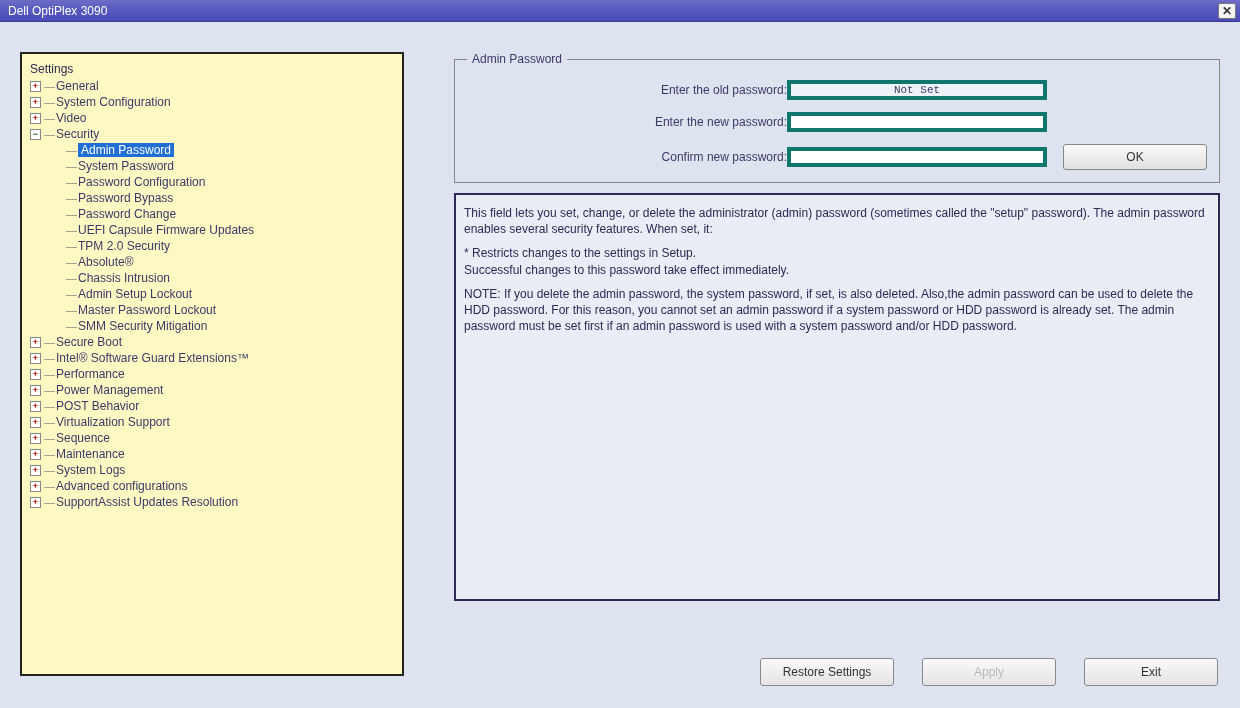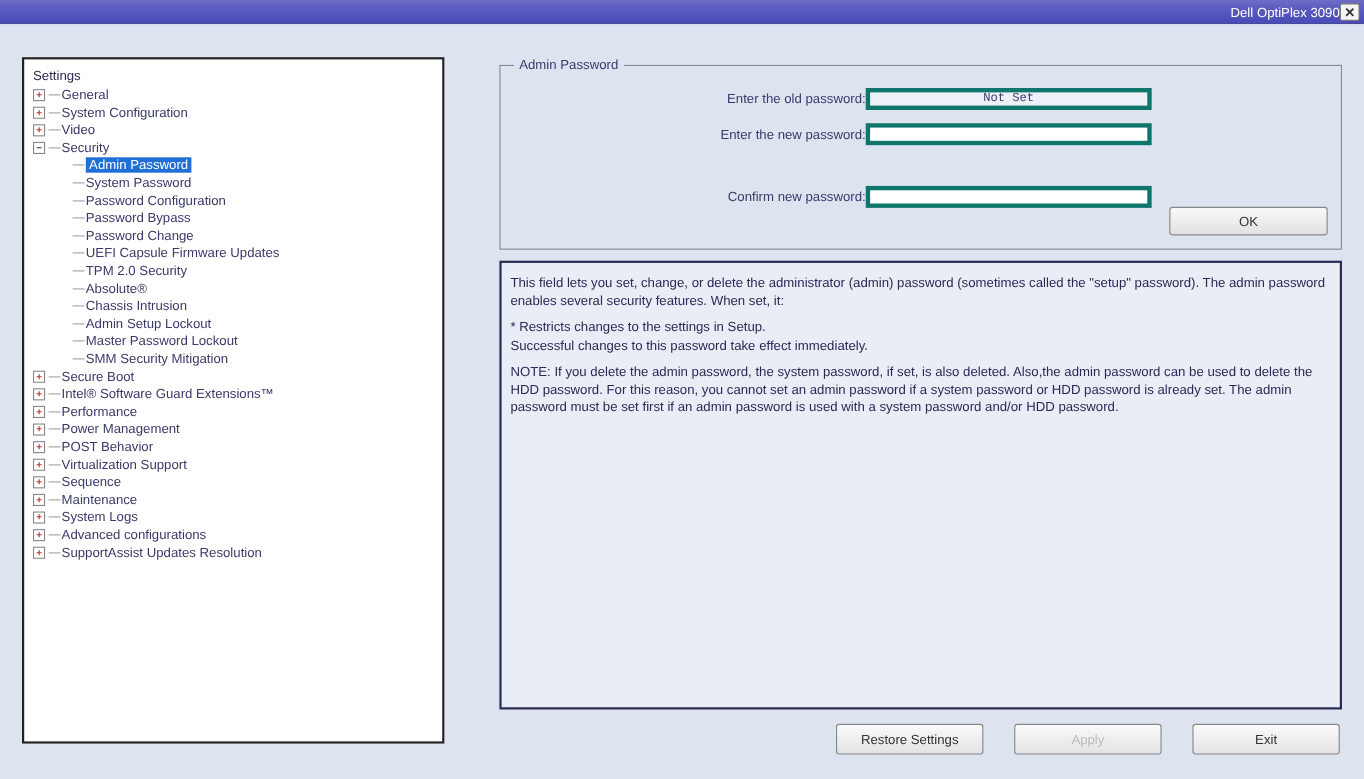--- a/index.html
+++ b/index.html
@@ -18,21 +18,21 @@
     height: 100%;
     display: flex;
     flex-direction: column;
   }
   .titlebar {
     height: 22px;
     background: linear-gradient(#6d6dc7, #5b5bc0 40%, #4a4ab8);
     border-bottom: 1px solid #3a3a90;
     display: flex;
     align-items: center;
-    justify-content: flex-end;
+    justify-content: space-between;
     padding: 0 4px 0 8px;
     color: #fff;
     font-size: 12px;
   }
   .close-btn {
     width: 18px;
     height: 16px;
     background: #f5f5f5;
     border: 1px solid #777;
     border-radius: 2px;
@@ -49,21 +49,21 @@
     flex: 1;
     background: #dee3f0;
     position: relative;
     padding: 30px 20px 20px 20px;
     display: flex;
     gap: 50px;
   }
   .tree-panel {
     width: 410px;
     height: 624px;
-    background: #ffffff;
+    background: #fef9c3;
     border: 2px solid #222;
     padding: 6px 4px;
     overflow: auto;
   }
   .tree-header {
     font-weight: normal;
     padding: 2px 4px;
     color: #2a2a55;
   }
   .tree-item {
@@ -145,21 +145,20 @@
   .ok-btn {
     width: 144px;
     height: 26px;
     background: linear-gradient(#f9f9f9, #e1e1e1);
     border: 1px solid #888;
     border-radius: 3px;
     cursor: pointer;
     font-family: inherit;
     font-size: 12px;
     color: #333;
-    margin-top: 44px;
   }
   .form-row.last { margin-bottom: 0; }
   .form-row .ok-cell { width: 160px; display:flex; justify-content:flex-end; }
   .form-row .spacer { width: 160px; }
   .desc-box {
     margin-top: 10px;
     border: 2px solid #2a2a55;
     background: #e9edf6;
     padding: 10px 8px;
     height: 408px;

